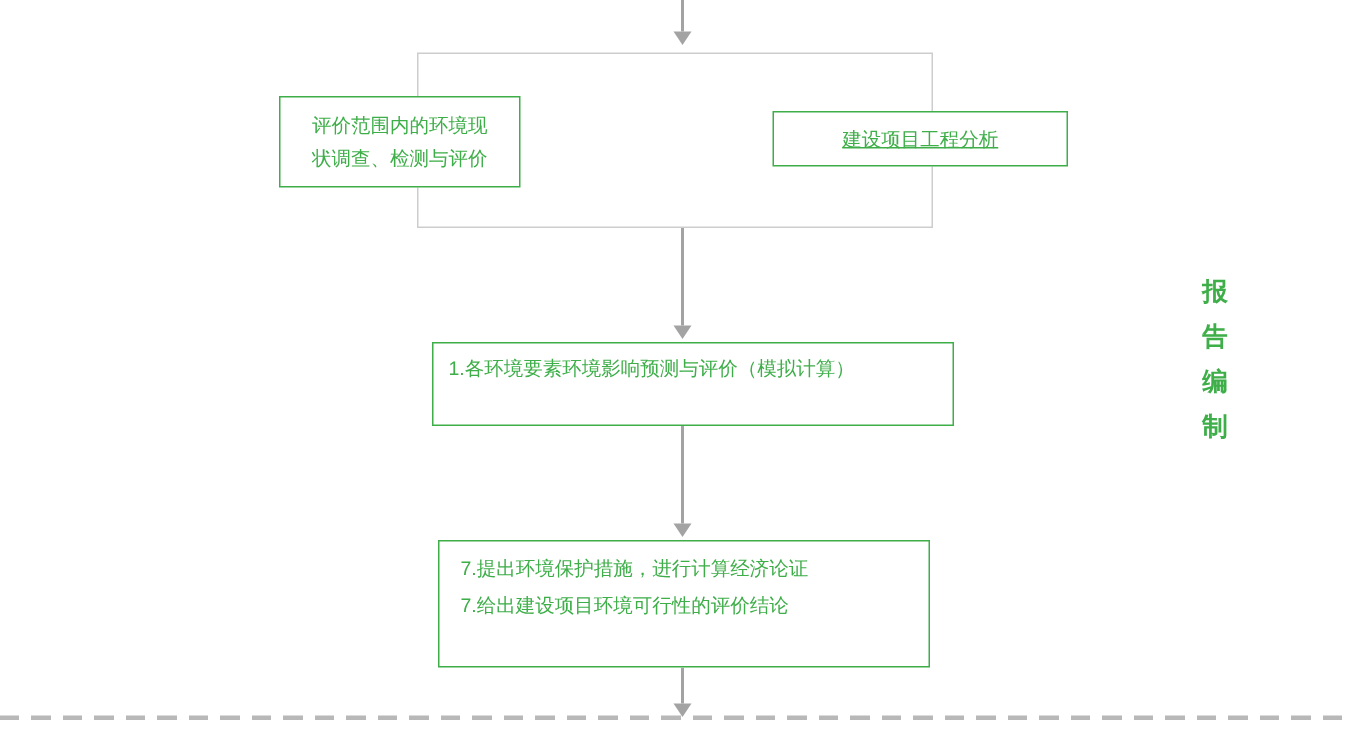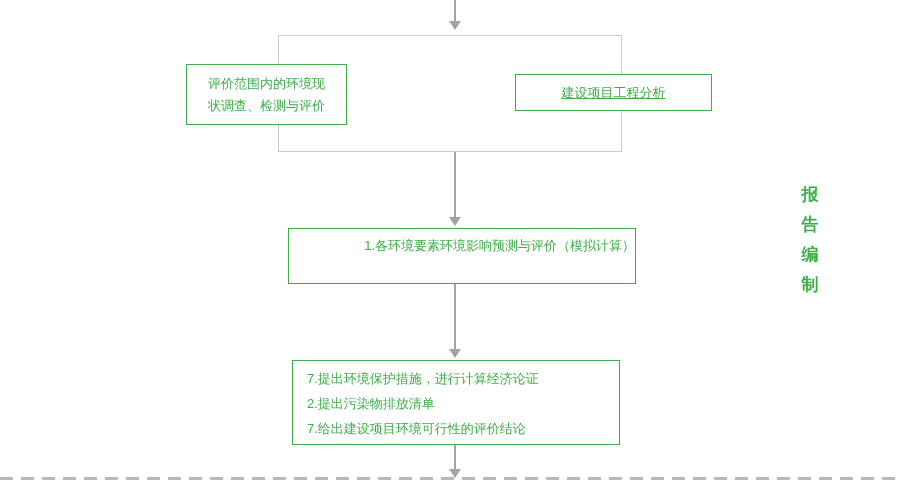--- a/index.html
+++ b/index.html
@@ -48,21 +48,20 @@
     display: flex;
     align-items: center; justify-content: center;
     text-align: center;
     text-decoration: underline;
   }
   .box-middle {
     left: 288px; top: 228px;
     width: 348px; height: 56px;
     padding: 5px 0 0 10px;
     line-height: 23px;
-    text-align: right;
   }
   .box-bottom {
     left: 292px; top: 360px;
     width: 328px; height: 85px;
     padding: 5px 0 0 14px;
     line-height: 25px;
   }
   
   .v-arrow {
     position: absolute;
@@ -138,21 +137,20 @@
     <div>1.各环境要素环境影响预测与评价（模拟计算）</div>
   </div>
 
   <div class="v-arrow arrow-mid2">
     <div class="line"></div>
     <div class="head"></div>
   </div>
 
   <div class="green-box box-bottom">
     <div>7.提出环境保护措施，进行计算经济论证</div>
-    <div>2.提出污染物排放清单</div>
     <div>7.给出建设项目环境可行性的评价结论</div>
   </div>
 
   <div class="v-arrow arrow-bottom">
     <div class="line"></div>
     <div class="head"></div>
   </div>
 
   <div class="stage-label">
     <div class="ch">报</div>

